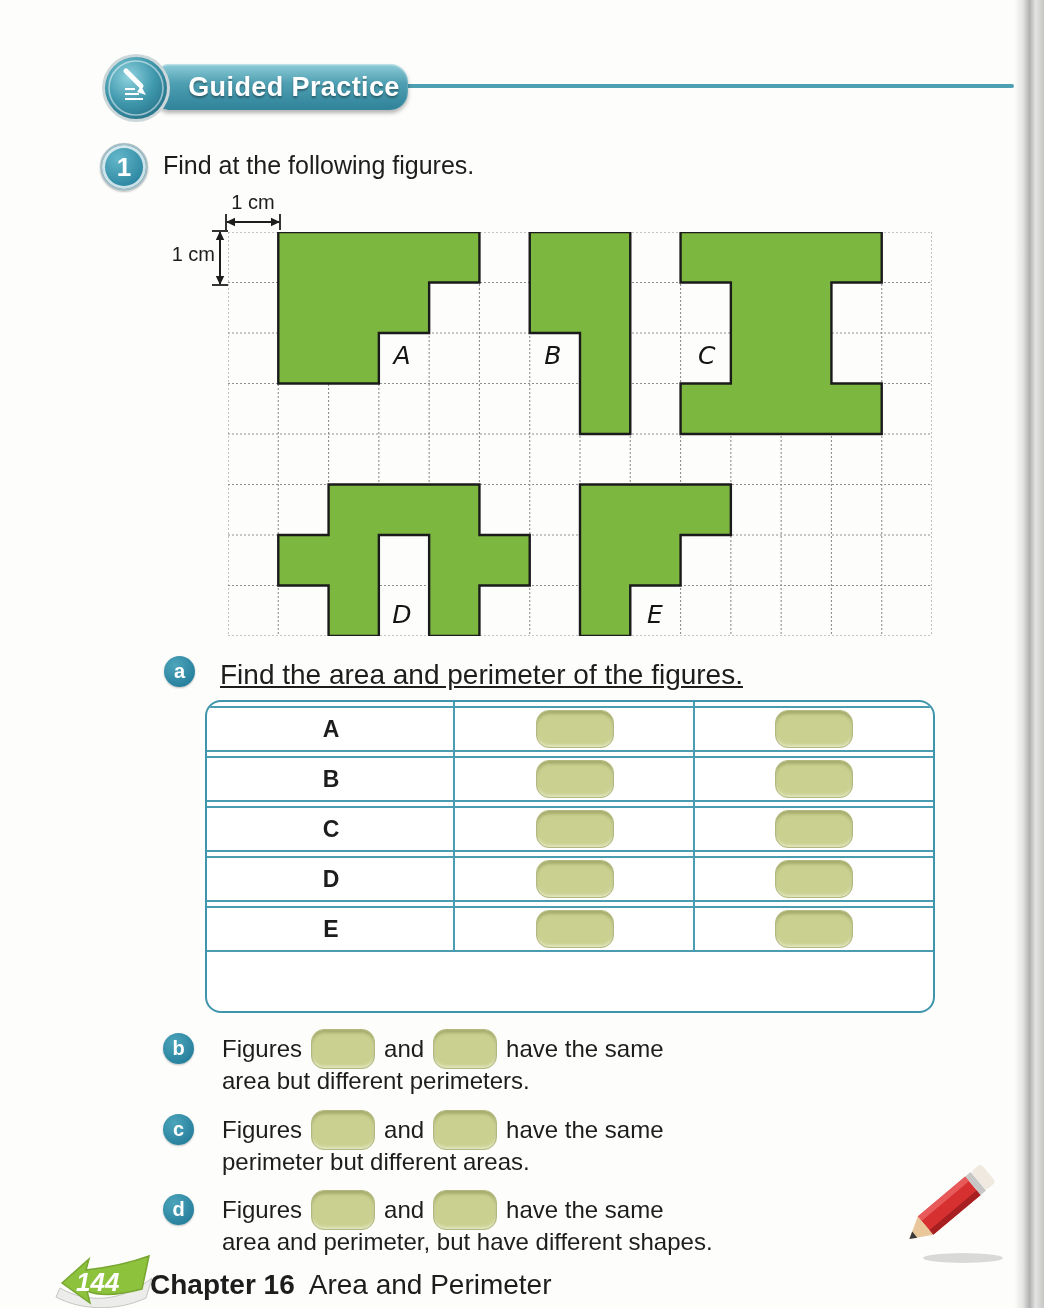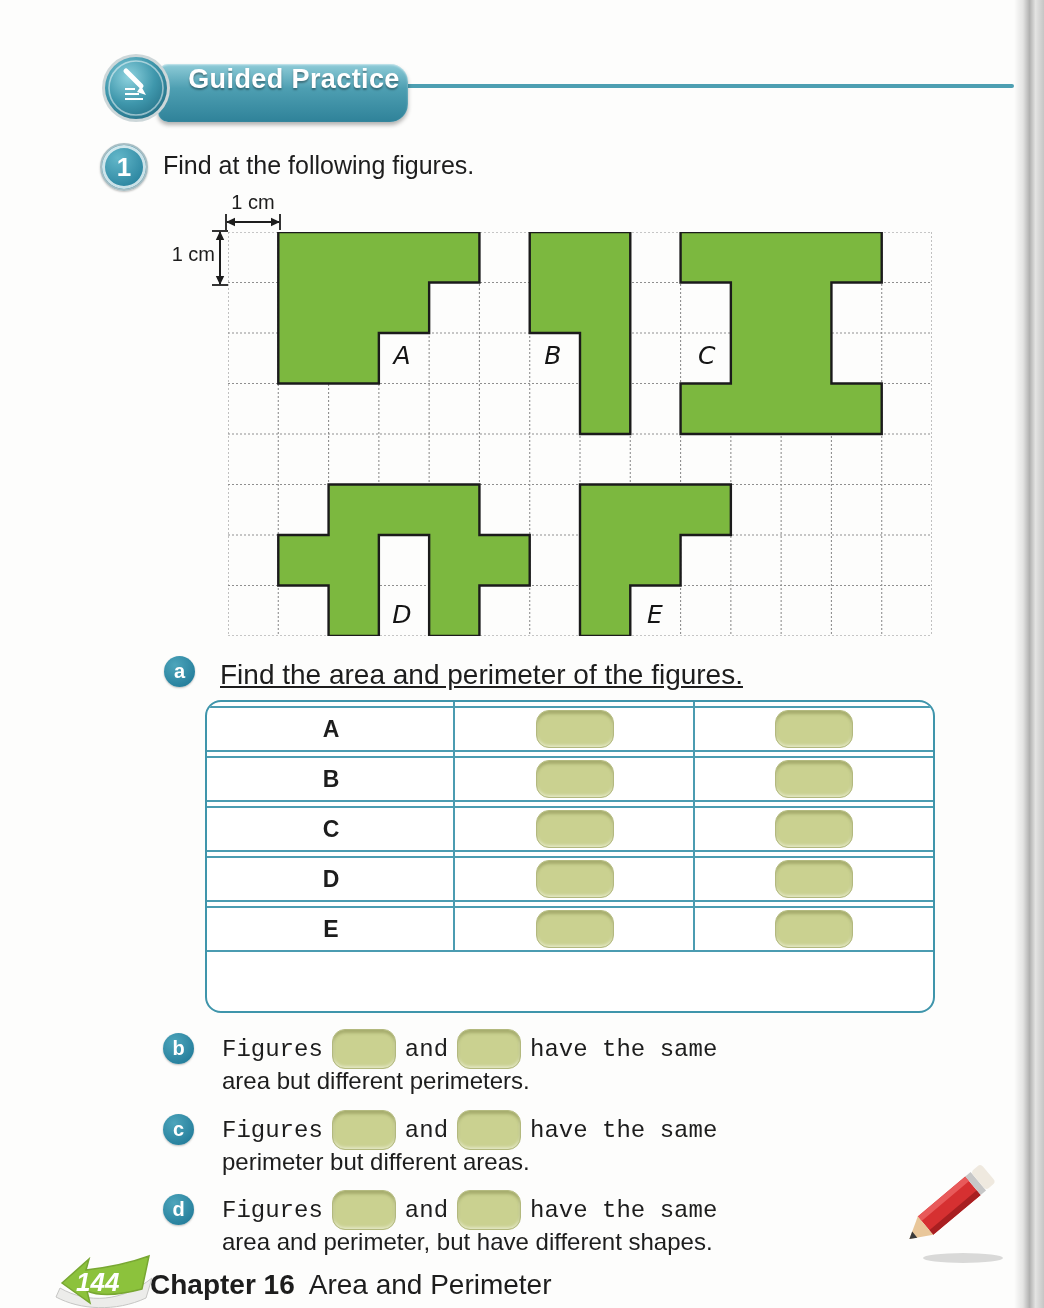--- a/index.html
+++ b/index.html
@@ -10,25 +10,25 @@
     font-family:"Liberation Sans", sans-serif; color:#1d1d1d;
   }
   .scan-edge {
     position:absolute; right:0; top:0; width:30px; height:100%;
     background:linear-gradient(90deg, rgba(0,0,0,0) 0%, rgba(0,0,0,0.10) 30%,
       rgba(0,0,0,0.30) 52%, rgba(0,0,0,0.10) 72%, rgba(0,0,0,0.22) 100%);
   }
 
   
   .gp-bar {
-    position:absolute; left:158px; top:64px; width:250px; height:58px;
+    position:absolute; left:158px; top:64px; width:250px; height:46px;
     border-radius:10px 18px 18px 10px;
     background:linear-gradient(180deg,#8fccd8 0%,#4e9fb2 42%,#2f8299 100%);
     box-shadow:0 3px 4px rgba(0,0,0,.30), inset 0 1px 2px rgba(255,255,255,.55);
-    display:flex; justify-content:center; padding-left:22px;
+    display:flex; align-items:center; justify-content:center; padding-left:22px;
   }
   .gp-title { color:#fff; font-size:27px; font-weight:bold; letter-spacing:.4px;
     text-shadow:0 2px 2px rgba(0,0,0,.35); }
   .gp-line { position:absolute; left:404px; top:84px; width:610px; height:4px;
     background:#4d9fb2; border-radius:2px; }
   .gp-circle { position:absolute; left:100px; top:52px; }
 
   
   .num-badge {
     position:absolute; left:100px; top:143px; width:48px; height:48px; border-radius:50%;
@@ -80,21 +80,21 @@
 
   .blob {
     background:#cad190; border-radius:13px; border:1px solid #b3b97e;
     box-shadow:inset 0 3px 3px rgba(100,105,45,.35), inset 0 -2px 3px rgba(255,255,255,.45);
   }
   .table-blob  { width:78px; height:38px; }
   .inline-blob { width:64px; height:40px; margin:0 9px; }
 
   
   .part-line { position:absolute; left:222px; display:flex; align-items:center;
-               height:42px; font-size:24px;font-family:Liberation Mono, monospace; }
+               height:42px; font-size:24px; }
   .part-line2 { position:absolute; left:222px; font-size:24px; }
 
   
   .workbook-box {
     position:absolute; left:783px; top:1172px; width:220px; height:90px;
     border:2px dashed #4a4a4a; border-radius:10px; background:#fff;
     padding:10px 0 0 13px; font-size:19px; font-weight:bold; line-height:23px;
   }
   .pencil-svg { position:absolute; left:885px; top:1145px; }
 

